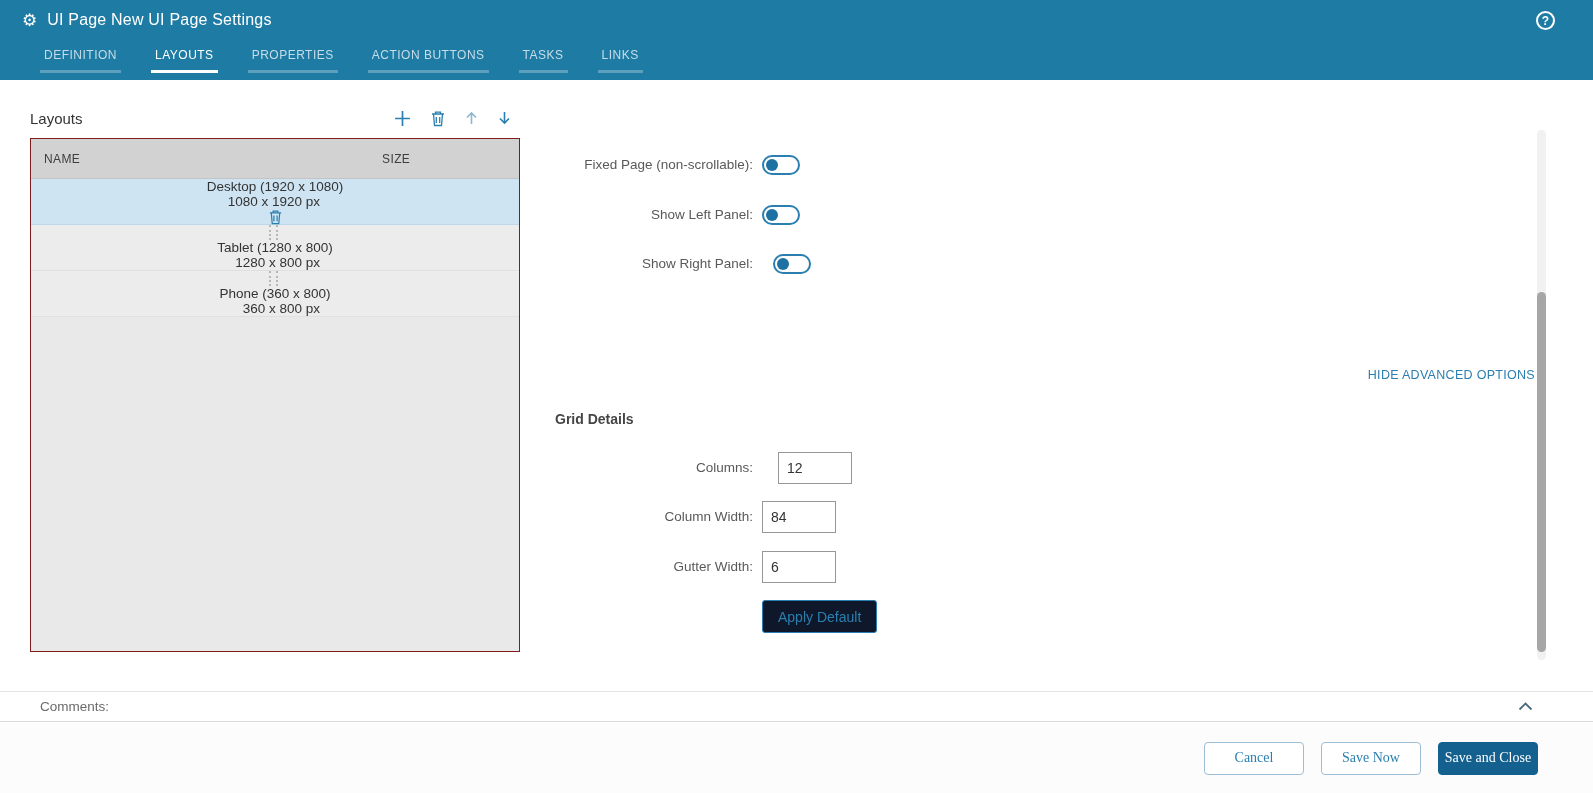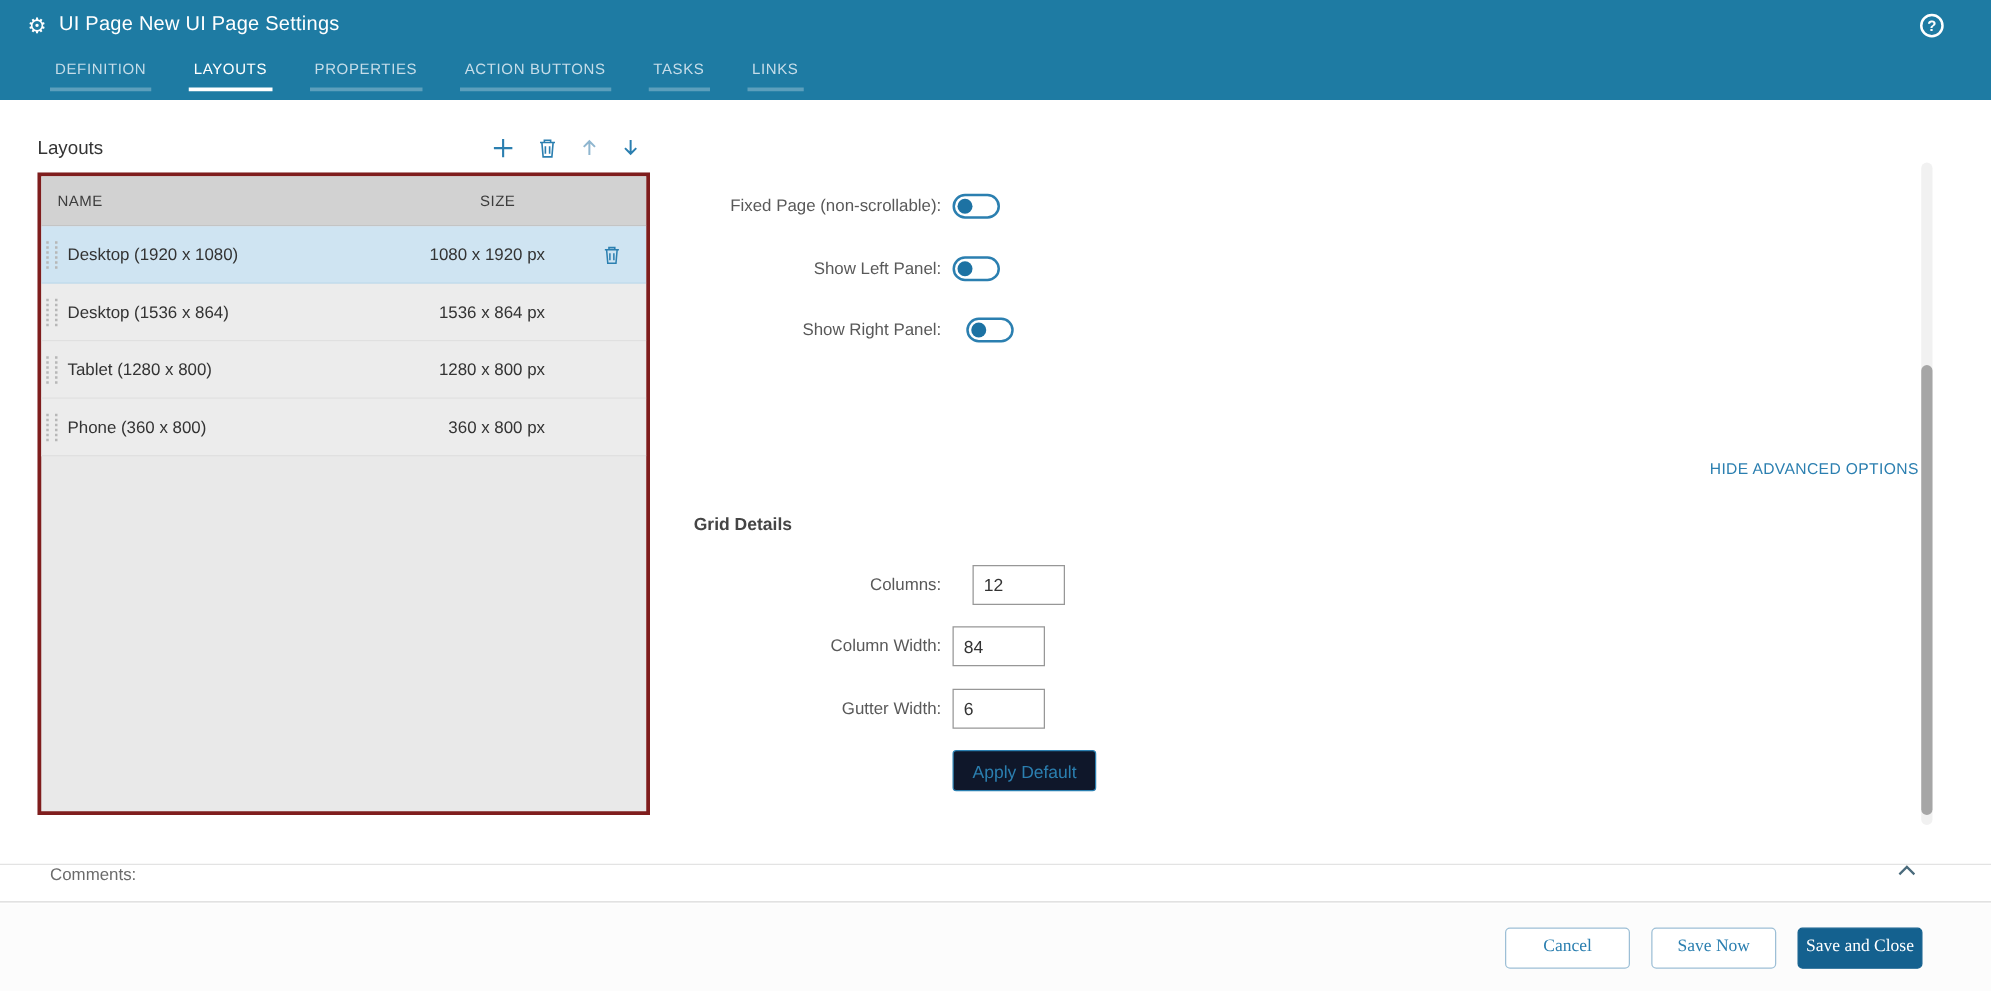--- a/index.html
+++ b/index.html
@@ -17,27 +17,27 @@
   .tabs { position:absolute; left:40px; top:48px; display:flex; gap:30px;text-align:right; }
   .tab { font-size:12px; letter-spacing:.5px; color:#c6dde9; padding:0 4px 8px 4px; border-bottom:3px solid rgba(255,255,255,.28); cursor:pointer; }
   .tab.active { color:#fff; border-bottom-color:#fff; }
 
   
   .layouts-panel { position:absolute; left:30px; top:104px; width:490px; }
   .panel-head { display:flex; align-items:center; justify-content:space-between; height:28px; margin-bottom:6px; }
   .panel-title { font-size:15px; color:#333; }
   .tools { display:flex; gap:18px; align-items:center; padding-right:8px; }
   .tool { cursor:pointer; display:flex; align-items:center; }
-  .layout-table { border:3px solid #7f1d1d; background:#e9e9e9; height:514px; overflow:hidden; }
+  .layout-table { border:1px solid #7f1d1d; background:#e9e9e9; height:514px; overflow:hidden; }
   .thead { position:relative; height:40px; background:#d2d2d2; border-bottom:1px solid #c4c4c4;
            display:flex; align-items:center; font-size:12px; color:#3d3d3d; letter-spacing:.4px; }
   .th-name { padding-left:13px; }
   .th-size { position:absolute; left:351px; }
   .lrow { position:relative; display:flex; align-items:center; height:46px; background:#ececec;
-          border-bottom:1px solid #e0e0e0; font-size:13.5px; color:#333; cursor:pointer; }
+          border-bottom:1px solid #e0e0e0; font-size:13.5px; color:#333; cursor:pointer;flex-direction:column; }
   .lrow.selected { background:#cfe4f2; border-bottom-color:#bcd8e9; }
   .drag { width:9px; height:22px; border-left:2px dotted #b7b7b7; border-right:2px dotted #b7b7b7; margin:0 8px 0 4px; cursor:grab; }
   .cell-name { flex:1; }
   .cell-size { width:140px; padding-right:25px; text-align:right; }
   .row-trash { width:56px; display:flex; justify-content:center; visibility:hidden; cursor:pointer; }
   .lrow.selected .row-trash { visibility:visible; }
 
   
   .frow { position:absolute; left:533px; display:flex; align-items:center; }
   .frow.top-align { align-items:flex-start; }
@@ -50,21 +50,21 @@
   .apply-btn { position:absolute; left:762px; top:600px; height:33px; padding:0 15px; background:#0f172a;
                border:1px solid #2b7fb0; color:#2b7fb0; font-size:14px; border-radius:3px; font-family:inherit; cursor:pointer; }
 
   
   .scrollbar { position:absolute; top:130px; right:47px; width:9px; height:530px; background:#f1f1f1; border-radius:5px; cursor:pointer; }
   .scroll-thumb { position:absolute; top:162px; left:0; width:9px; height:360px; background:#a6a6a6; border-radius:5px; cursor:grab; }
 
   
   .comments-bar { position:absolute; left:0; right:0; top:691px; height:31px; background:#fff;
                   border-top:1px solid #e3e3e3; border-bottom:1px solid #d9d9d9;
-                  display:flex; align-items:flex-start; justify-content:space-between; padding:0 60px 0 40px; }
+                  display:flex; align-items:center; justify-content:space-between; padding:0 60px 0 40px; }
   .comments-label { font-size:13.5px; color:#6b6b6b; }
   .collapse { cursor:pointer; display:flex; align-items:center; }
 
   
   .footer { position:absolute; left:0; right:0; top:723px; bottom:0; background:#fcfcfc;
             display:flex; align-items:center; justify-content:flex-end; gap:17px; padding-right:55px; }
   .btn { height:33px; min-width:100px; padding:0 4px; font-size:14px; border-radius:4px; font-family:Liberation Serif, serif; cursor:pointer; }
   .btn.outline { background:#fff; border:1px solid #9dbfd6; color:#2b7fb0; }
   .btn.primary { background:#14618f; border:1px solid #14618f; color:#fff; }
 </style>
@@ -126,26 +126,20 @@
         <span class="drag"></span>
         <span class="cell-name">Desktop (1920 x 1080)</span>
         <span class="cell-size">1080 x 1920 px</span>
         <span class="row-trash">
           <svg width="15" height="16" viewBox="0 0 16 17">
               <path d="M2 4h12M5.5 4V2.2h5V4M3.5 4l1 11.5h7L12.5 4M6.3 7v6M9.7 7v6" fill="none" stroke="#2B7FB0" stroke-width="1.3"></path>
             </svg>
         </span>
       </div>
 
-      <div class="lrow">
-        <span class="drag"></span>
-        <span class="cell-name">Desktop (1536 x 864)</span>
-        <span class="cell-size">1536 x 864 px</span>
-        <span class="row-trash"></span>
-      </div>
 
       <div class="lrow">
         <span class="drag"></span>
         <span class="cell-name">Tablet (1280 x 800)</span>
         <span class="cell-size">1280 x 800 px</span>
         <span class="row-trash"></span>
       </div>
 
       <div class="lrow">
         <span class="drag"></span>

